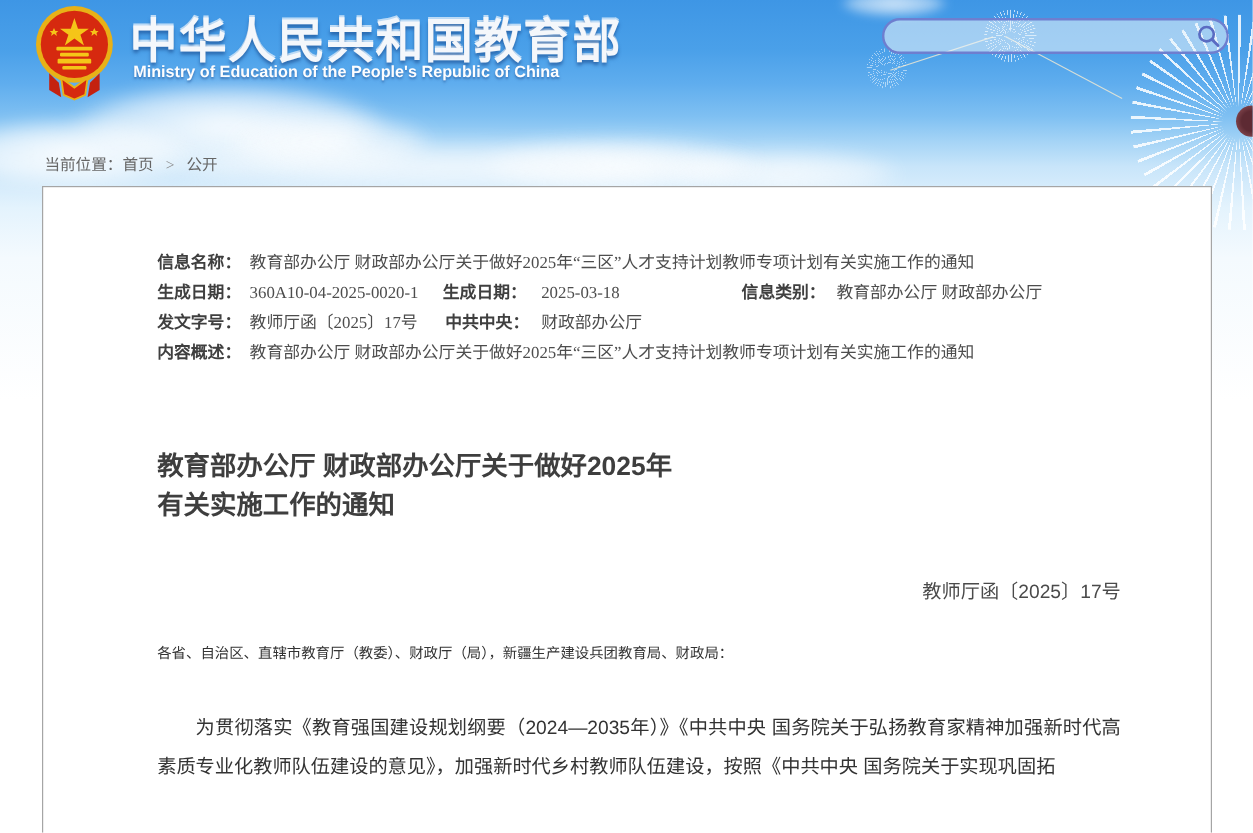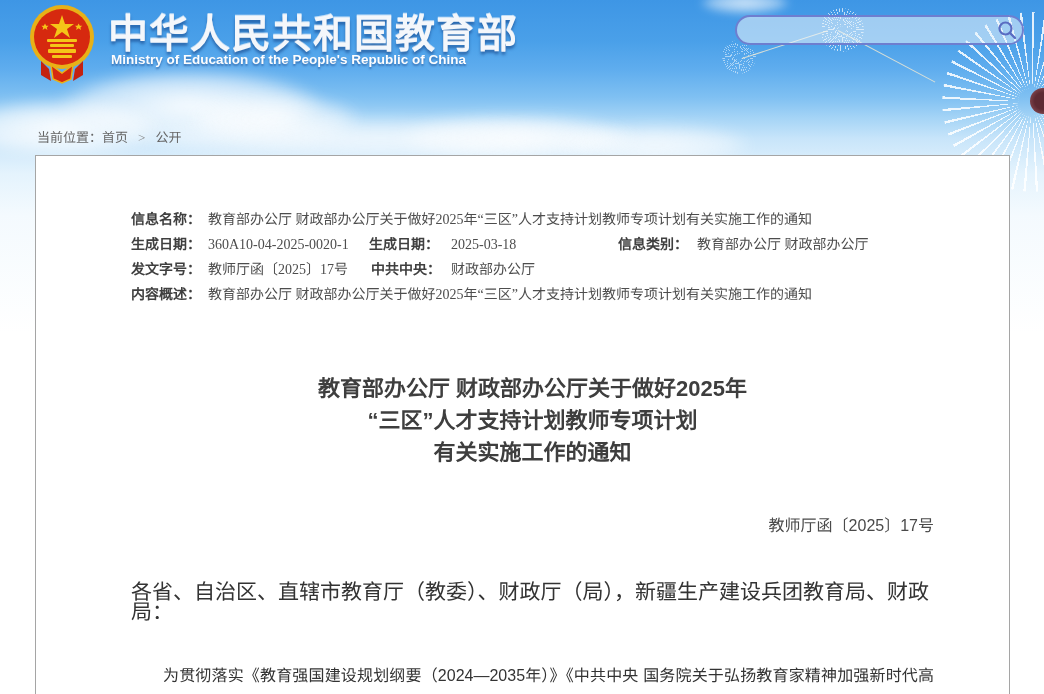--- a/index.html
+++ b/index.html
@@ -97,29 +97,29 @@
   .pos-0   { left:0; }
   .pos-v1  { left:77px; }
   .pos-l2a { left:238px; }
   .pos-v2a { left:320px; }
   .pos-l2b { left:487px; }
   .pos-v2b { left:566px; }
   .pos-l3a { left:240px; }
   .pos-v3a { left:320px; }
 
   .doc-title {
-    margin-top:66px; text-align:center;
+    margin-top:66px; text-align:left;
     font-size:22px; font-weight:700; color:#3e3e3e; line-height:32px;
   }
   .doc-number {
     margin-top:47px; text-align:right;
     font-size:16px; color:#4a4a4a; line-height:20px;
   }
   .salutation {
-    margin-top:46px; font-size:21px; color:#333; line-height:20px;
+    margin-top:30px; font-size:12px; color:#333; line-height:20px;
   }
   .body-text {
     margin-top:38px; font-size:16px; color:#333; line-height:32px;
     text-indent:2em; text-align:justify;
   }
 </style>
 </head>
 <body>
 
 <div class="page">
@@ -197,21 +197,20 @@
           <span class="meta-value pos-v3a">财政部办公厅</span>
         </div>
         <div class="meta-row">
           <span class="meta-label pos-0">内容概述：</span>
           <span class="meta-value pos-v1">教育部办公厅 财政部办公厅关于做好2025年“三区”人才支持计划教师专项计划有关实施工作的通知</span>
         </div>
       </div>
 
       <h1 class="doc-title">
         <div>教育部办公厅 财政部办公厅关于做好2025年</div>
-        <div>“三区”人才支持计划教师专项计划</div>
         <div>有关实施工作的通知</div>
       </h1>
 
       <div class="doc-number">教师厅函〔2025〕17号</div>
 
       <div class="salutation">各省、自治区、直辖市教育厅（教委）、财政厅（局），新疆生产建设兵团教育局、财政局：</div>
 
       <p class="body-text">为贯彻落实《教育强国建设规划纲要（2024—2035年）》《中共中央 国务院关于弘扬教育家精神加强新时代高素质专业化教师队伍建设的意见》，加强新时代乡村教师队伍建设，按照《中共中央 国务院关于实现巩固拓</p>
 
     </div>

